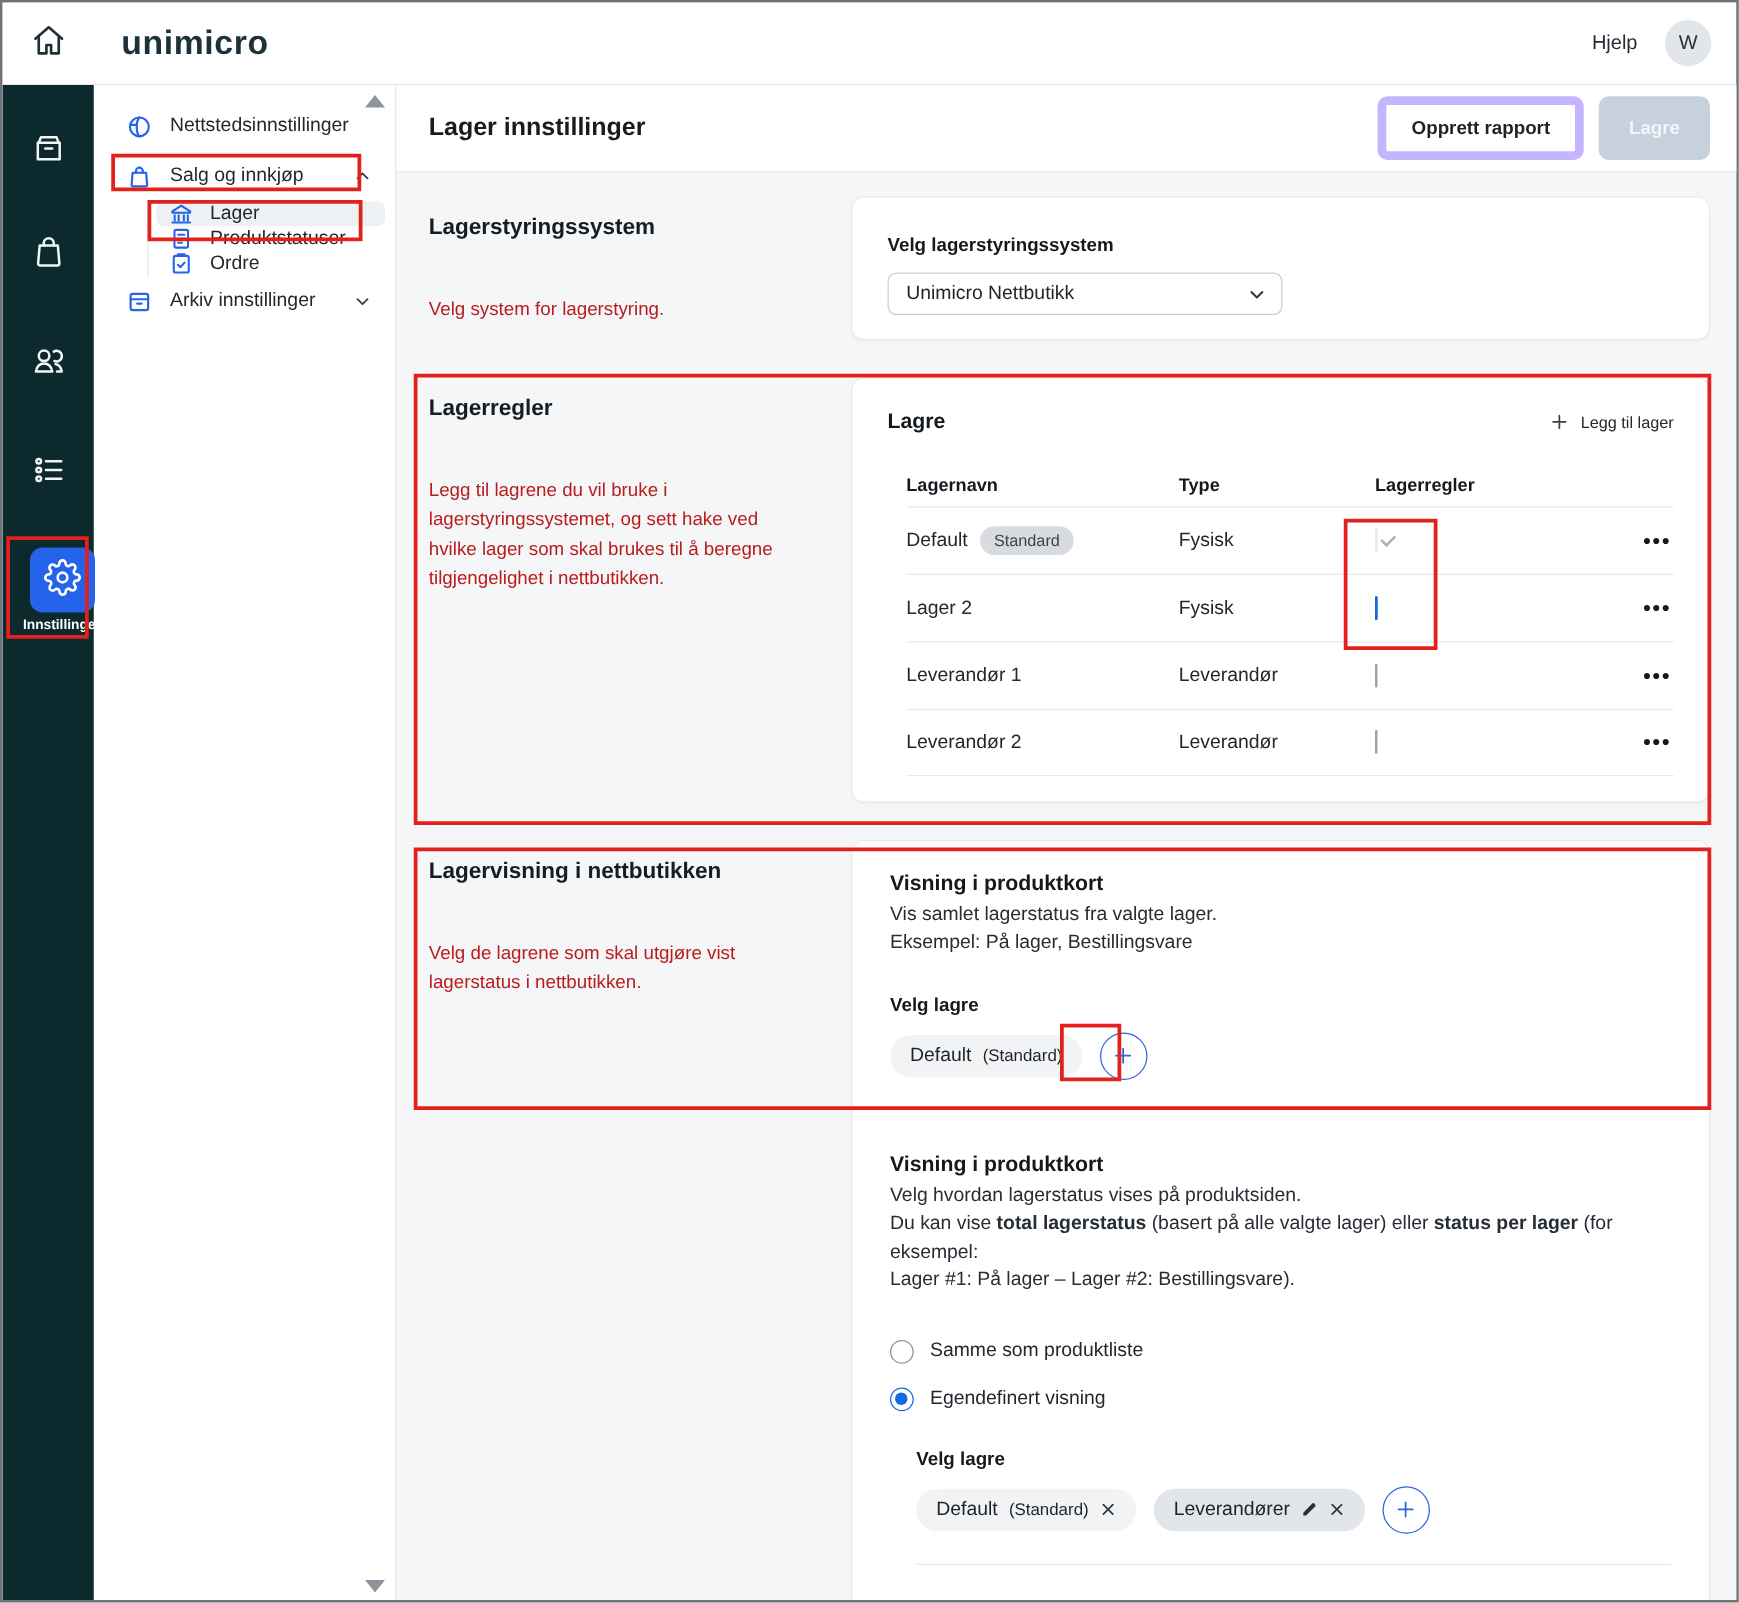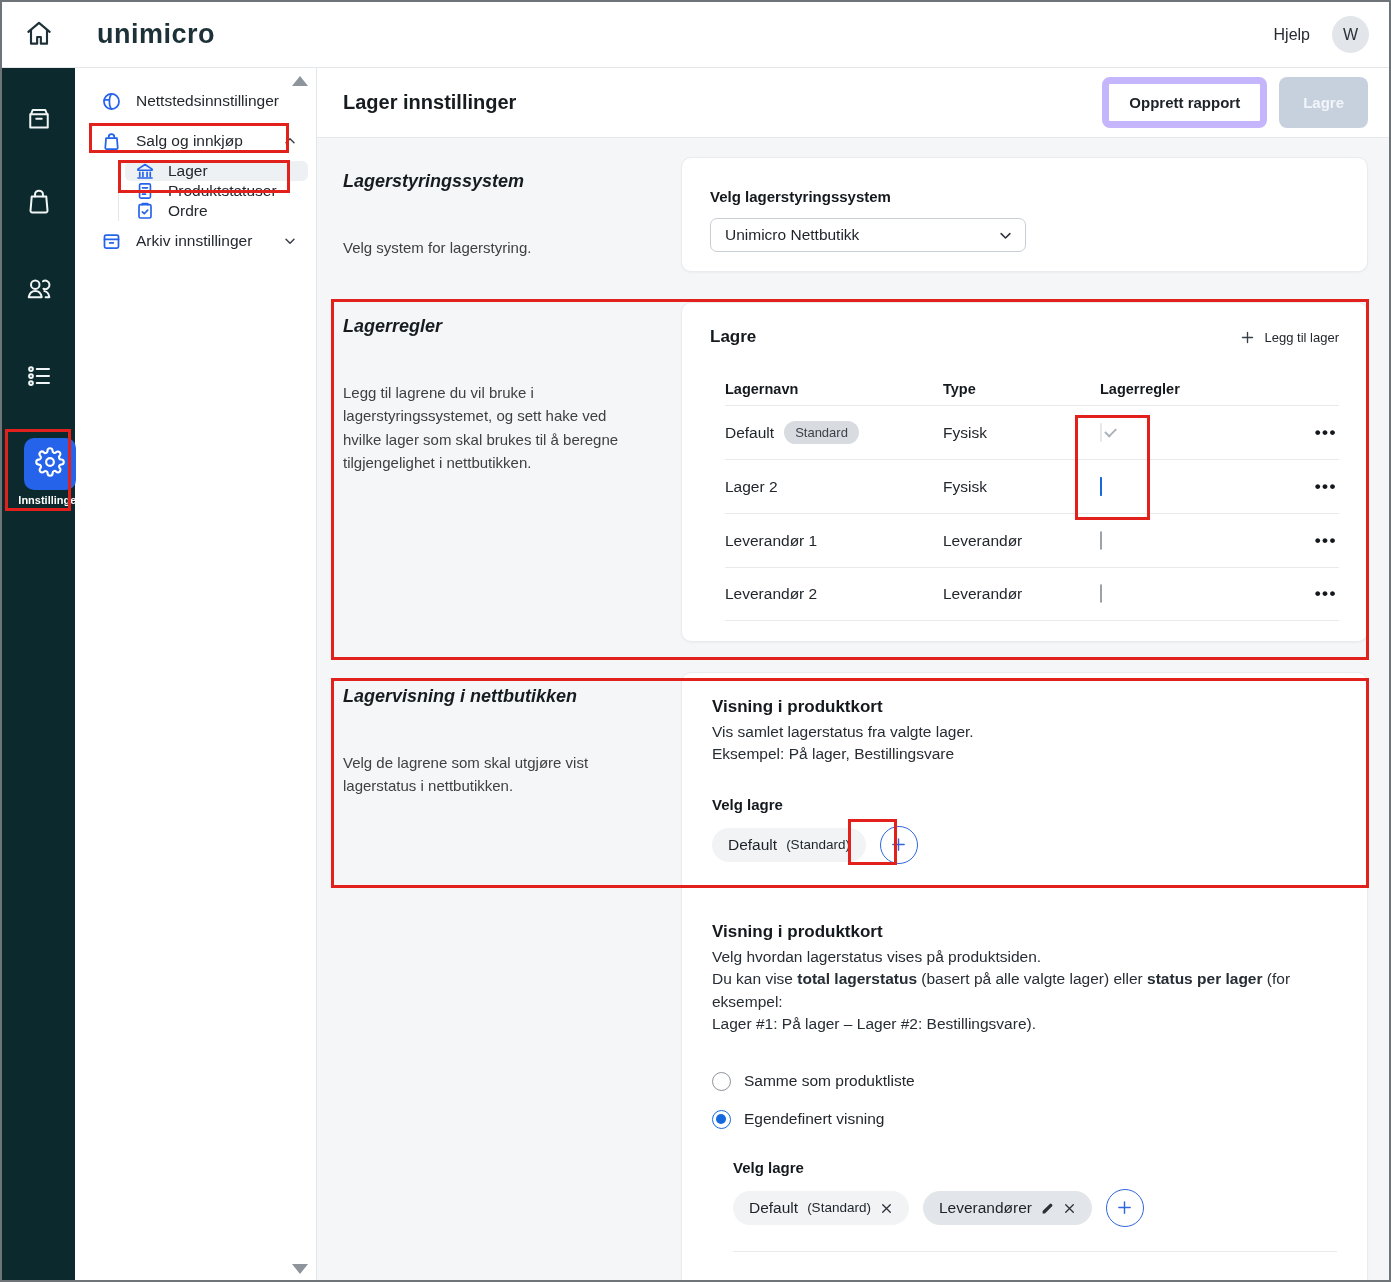--- a/index.html
+++ b/index.html
@@ -44,22 +44,22 @@
   .main { position:absolute; left:315px; top:66px; width:1076px; height:1214px; background:#f5f6f8; }
   .main-header { height:70px; background:#fff; border-bottom:1px solid #e6e8eb; display:flex; align-items:center; padding:0 25px 0 26px; }
   .page-title { font-size:20px; font-weight:700; color:#171c21; }
   .header-actions { margin-left:auto; display:flex; gap:12px; }
   .btn-secondary { background:#fff; border:7px solid #c4b5fd; border-radius:8px; padding:10px 20px; font-size:15px; font-weight:600; color:#1d2329; cursor:pointer; font-family:inherit; }
   .btn-disabled { background:#c7d1de; border:none; border-radius:8px; padding:10px 24px; font-size:15px; font-weight:600; color:#f2f5f9; font-family:inherit; }
 
   .content { padding:19px 25px 0 26px; }
   .section { display:flex; margin-bottom:30px; }
   .section-left { width:338px; flex:0 0 338px; padding:14px 40px 0 0; }
-  .section-title { font-size:18px; font-weight:700; color:#171c21; margin-bottom:17px;font-style:italic; }
-  .section-desc { font-size:15px; line-height:1.55; color:#404040;margin-top:44px; }
+  .section-title { font-size:18px; font-weight:700; color:#171c21; margin-bottom:17px; }
+  .section-desc { font-size:15px; line-height:1.55; color:#b91c1c;margin-top:44px; }
   .card { flex:1; background:#fff; border:1px solid #e9ebee; border-radius:10px; box-shadow:0 1px 2px rgba(20,30,40,.04); }
 
   
   .card-system { padding:30px 28px 26px; height:115px; }
   .field-label { font-size:15px; font-weight:700; color:#14191e; }
   .select { margin-top:13px; width:316px; height:34px; border:1px solid #c9ced4; border-radius:7px; background:#fff; display:flex; align-items:center; padding:0 12px 0 14px; font-size:15.5px; color:#1d2329; cursor:pointer; }
   .select .chev { margin-left:auto; width:15px; height:15px; color:#2a3138; }
 
   
   .card-stores { padding:24px 28px 20px; }

